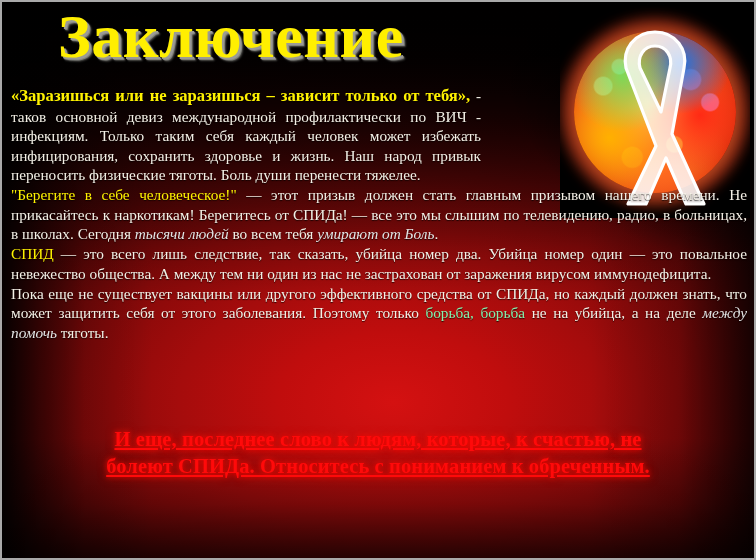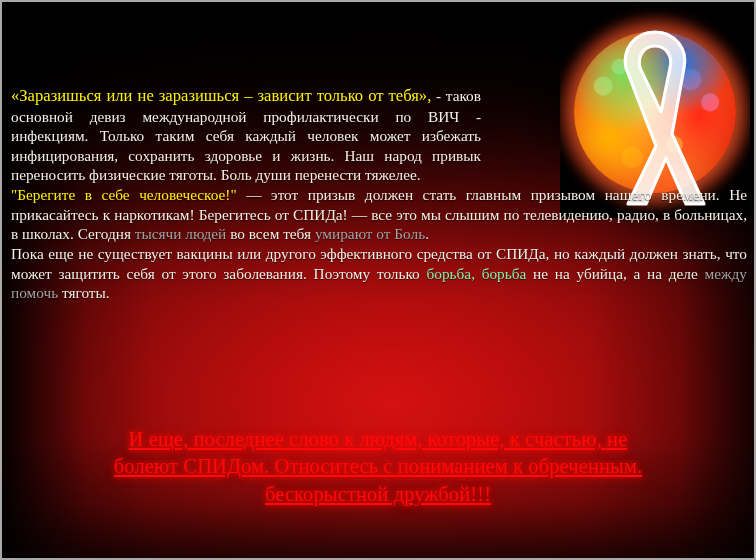--- a/index.html
+++ b/index.html
@@ -170,39 +170,39 @@
     color: #f4f0e6;
     font-family: "Liberation Serif", serif;
     font-size: 15.3px;
     line-height: 1.265;
     text-align: justify;
     text-shadow: 0 1px 1px rgba(0,0,0,0.75);
   }
   .para { margin: 0 0 1px 0; }
   .p-lead { width: 470px; }
   .hl { color: #fff200; }
-  .hl-orange { color: #a3a3a3; }
+  .hl-orange { color: #e5e5e5; font-style: italic; }
   .hl-gold { color: #86efac; }
   .lead-q {
     color: #fff200;
-    font-weight: normal;
+    font-weight: bold;
     font-size: 16.6px;
     margin-top: 48px;
   }
 
   
   .callout {
     position: absolute;
     left: 40px;
     right: 40px;
     top: 424px;
     text-align: center;
     color: #ff0a0a;
     font-family: "Liberation Serif", serif;
-    font-weight: normal;
+    font-weight: bold;
     font-size: 20.5px;
     line-height: 1.33;
     letter-spacing: 0.1px;
   }
   .callout span {
     text-decoration: underline;
     text-underline-offset: 2px;
     text-shadow:
       0 0 5px rgba(255,0,0,0.85),
       0 0 10px rgba(255,30,0,0.55);
@@ -214,20 +214,21 @@
 <div class="slide">
 
   <div class="bg-base"></div>
   <div class="bg-top-dark"></div>
   <div class="bg-left-dark"></div>
   <div class="bg-bottom-dark"></div>
   <div class="bg-corner-tr"></div>
 
   <div class="content">
 
+    <div class="title">Заключение</div>
 
     <div class="globe-wrap">
       <div class="globe-glow"></div>
       <div class="globe">
         <div class="globe-speckle"></div>
       </div>
       <svg class="globe-ribbon" viewBox="0 0 190 212">
         <defs>
           <linearGradient id="rbg" x1="0" y1="0" x2="0" y2="1">
             <stop offset="0%" stop-color="#ffffff" stop-opacity="0.82"></stop>
@@ -257,24 +258,26 @@
     </div>
 
     <div class="body-text">
       <p class="para p-lead">
         <span class="lead-q">«Заразишься или не заразишься – зависит только от тебя»,</span><span> - таков основной девиз международной профилактически по ВИЧ - инфекциям. Только таким себя каждый человек может избежать инфицирования, сохранить здоровье и жизнь. Наш народ привык переносить физические тяготы. Боль души перенести тяжелее.</span>
       </p>
       <p class="para">
         <span class="hl">"Берегите в себе человеческое!"</span><span> — этот призыв должен стать главным призывом нашего времени. Не прикасайтесь к наркотикам! Берегитесь от СПИДа! — все это мы слышим по телевидению, радио, в больницах, в школах. Сегодня </span><span class="hl-orange">тысячи людей</span><span> во всем тебя </span><span class="hl-orange">умирают от Боль</span><span>.</span>
       </p>
       <p class="para">
+        <span class="hl">СПИД</span><span> — это всего лишь следствие, так сказать, убийца номер два. Убийца номер один — это повальное невежество общества. А между тем ни один из нас не застрахован от заражения вирусом иммунодефицита.</span>
+      </p>
+      <p class="para">
         <span>Пока еще не существует вакцины или другого эффективного средства от СПИДа, но каждый должен знать, что может защитить себя от этого заболевания. Поэтому только </span><span class="hl-gold">борьба, борьба</span><span> не на убийца, а на деле </span><span class="hl-orange">между помочь</span><span> тяготы.</span>
       </p>
     </div>
 
     <div class="callout">
       <div><span>И еще, последнее слово к людям, которые, к счастью, не</span></div>
-      <div><span>болеют СПИДом. Относитесь с пониманием к обреченным.</span></div>
-      <div><span>бескорыстной дружбой!!!</span></div>
+      <div><span>болеют СПИДа. Относитесь с пониманием к обреченным.</span></div>
     </div>
 
   </div>
 </div>
 
 </body></html>

